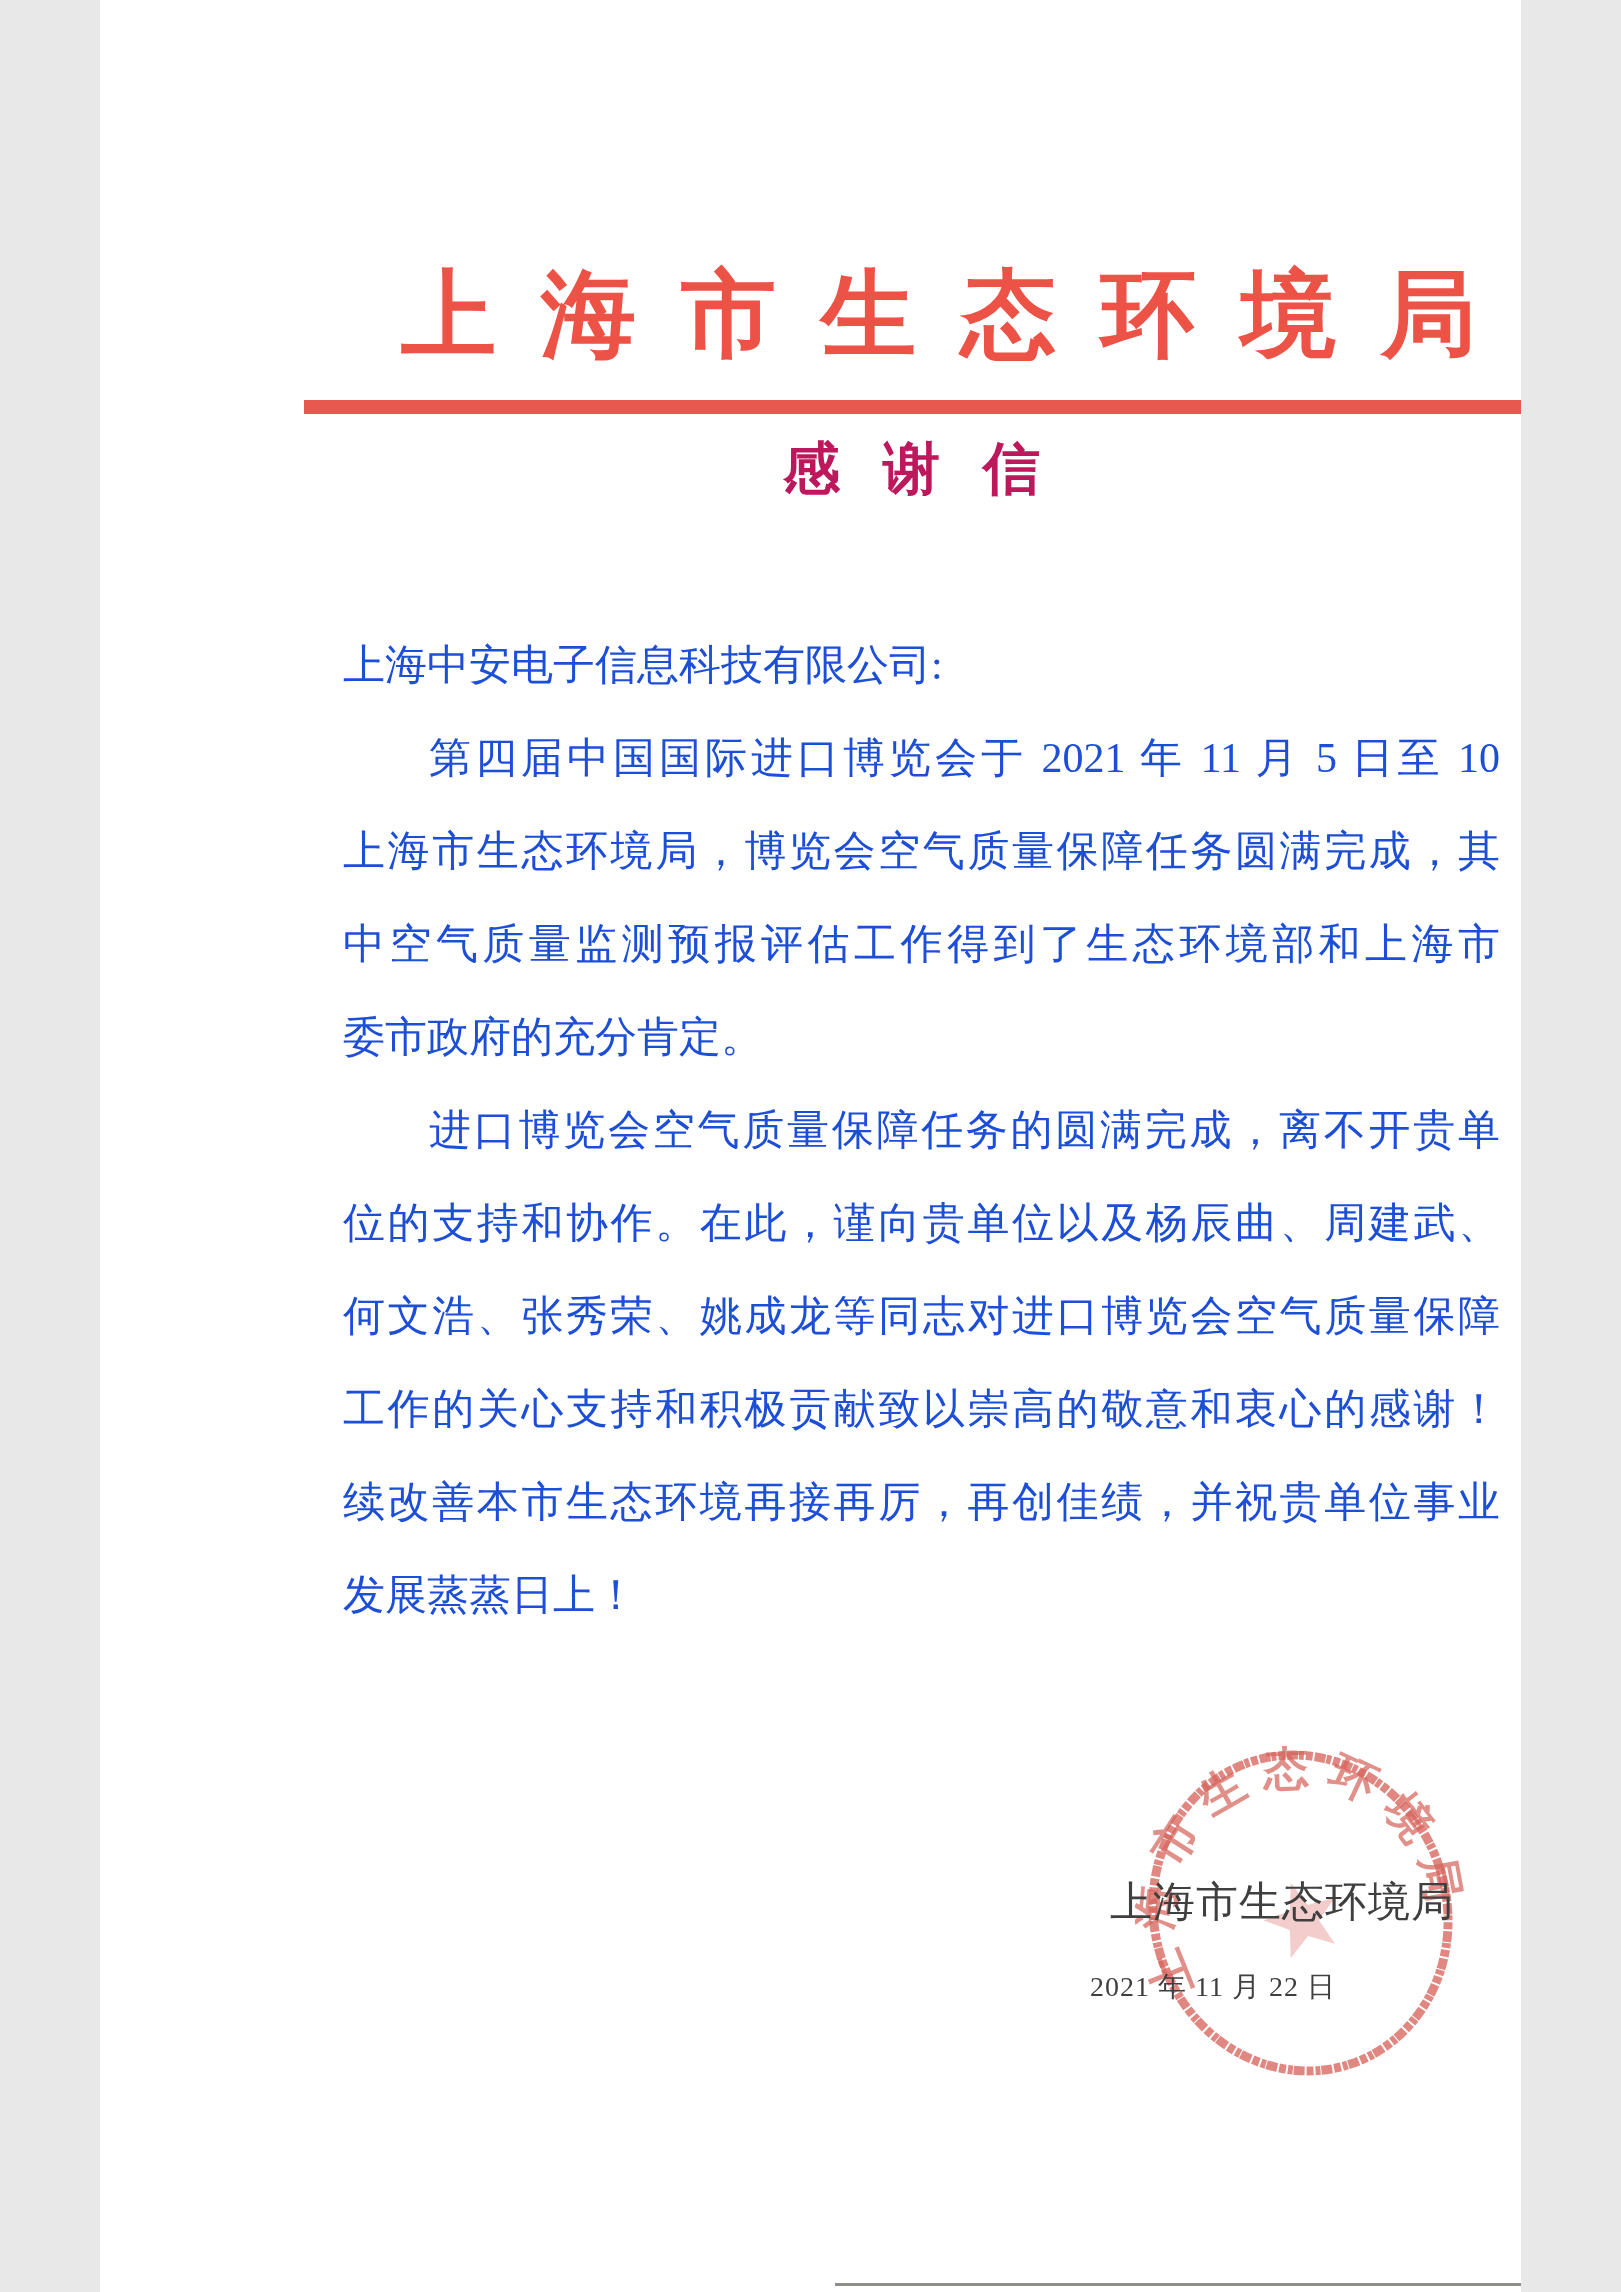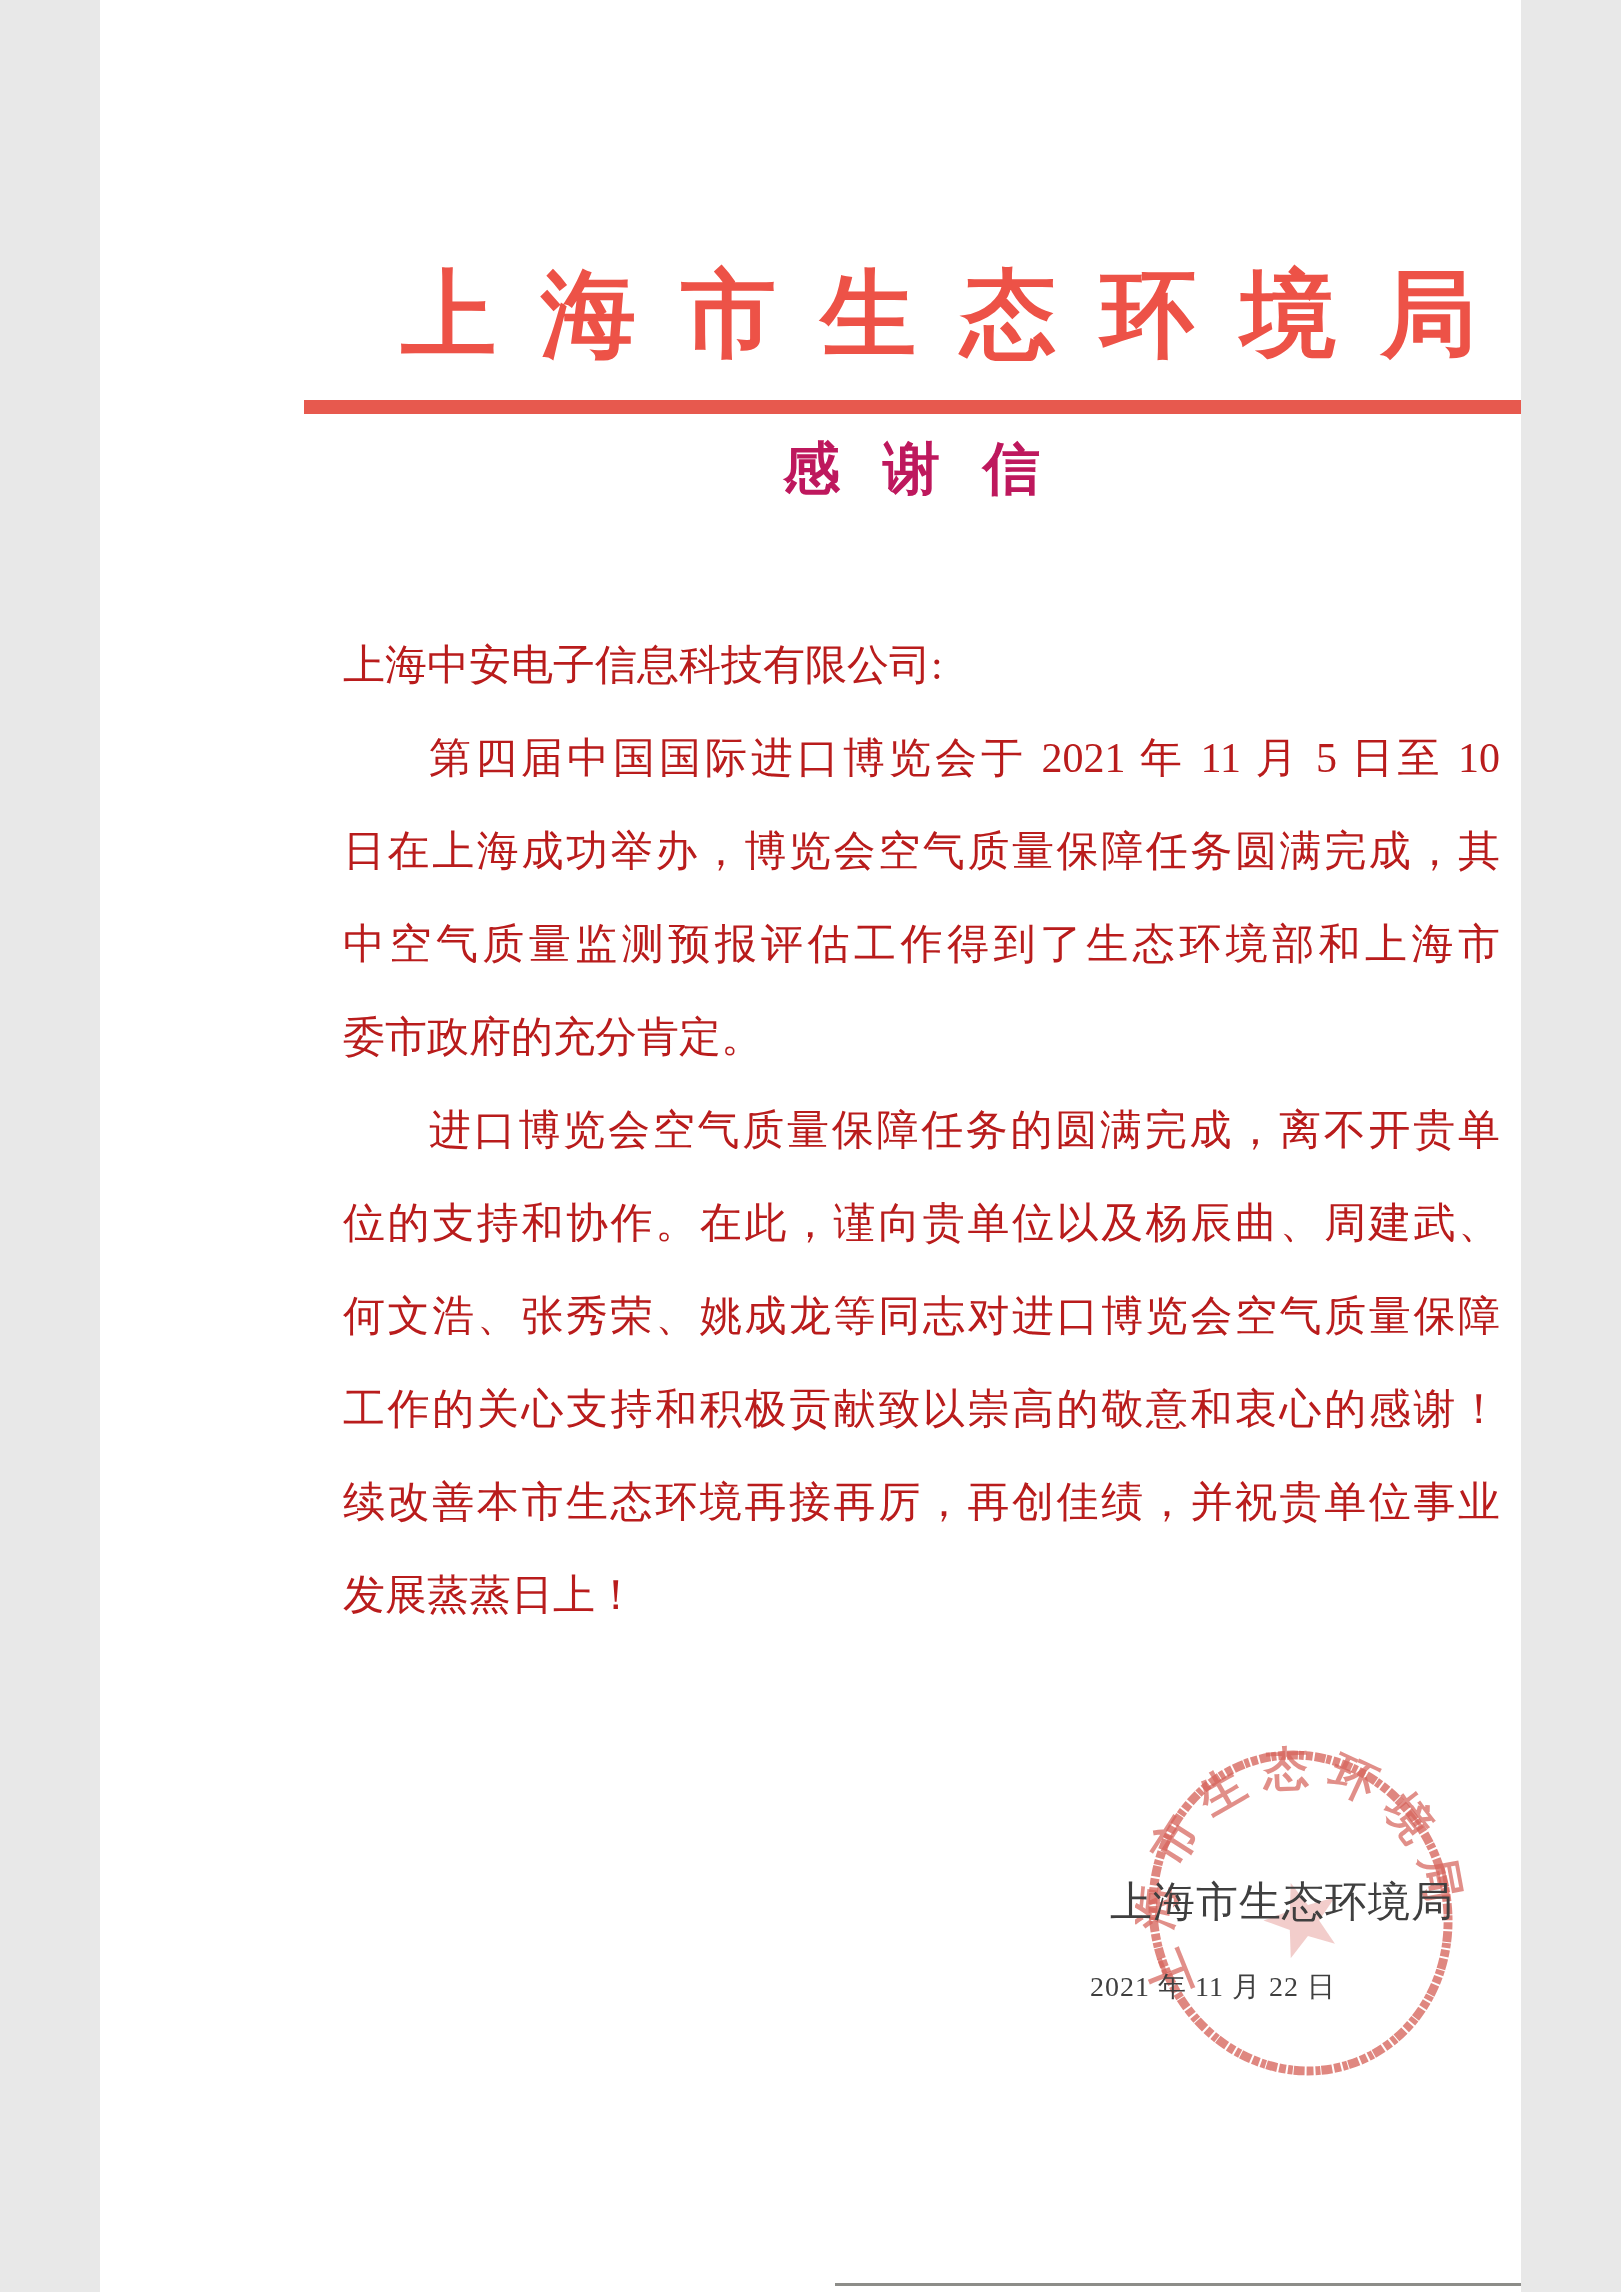--- a/index.html
+++ b/index.html
@@ -52,21 +52,21 @@
   }
 
   
   .body-block {
     position: absolute;
     left: 243px;
     top: 619px;
     width: 1157px;
     font-size: 42px;
     line-height: 93px;
-    color: #b91c1c;
+    color: #1d4ed8;
   }
   .salutation {
     text-align: left;
     white-space: nowrap;
   }
   .body-line {
     text-align: justify;
     text-align-last: justify;
     height: 93px;
     overflow: hidden;
@@ -130,21 +130,21 @@
 
   <div class="red-rule"></div>
 
   <div class="letter-title">感谢信</div>
 
   <div class="body-block">
     <div class="salutation">上海中安电子信息科技有限公司:</div>
 
     <div>
       <div class="body-line indent">第四届中国国际进口博览会于 2021 年 11 月 5 日至 10</div>
-      <div class="body-line">日在上海成功举办，博览会空气质量保障任务圆满完成，其</div>
+      <div class="body-line">上海市生态环境局，博览会空气质量保障任务圆满完成，其</div>
       <div class="body-line">中空气质量监测预报评估工作得到了生态环境部和上海市</div>
       <div class="body-line para-end">委市政府的充分肯定。</div>
     </div>
 
     <div>
       <div class="body-line indent">进口博览会空气质量保障任务的圆满完成，离不开贵单</div>
       <div class="body-line">位的支持和协作。在此，谨向贵单位以及杨辰曲、周建武、</div>
       <div class="body-line">何文浩、张秀荣、姚成龙等同志对进口博览会空气质量保障</div>
       <div class="body-line">工作的关心支持和积极贡献致以崇高的敬意和衷心的感谢！</div>
       <div class="body-line">续改善本市生态环境再接再厉，再创佳绩，并祝贵单位事业</div>

